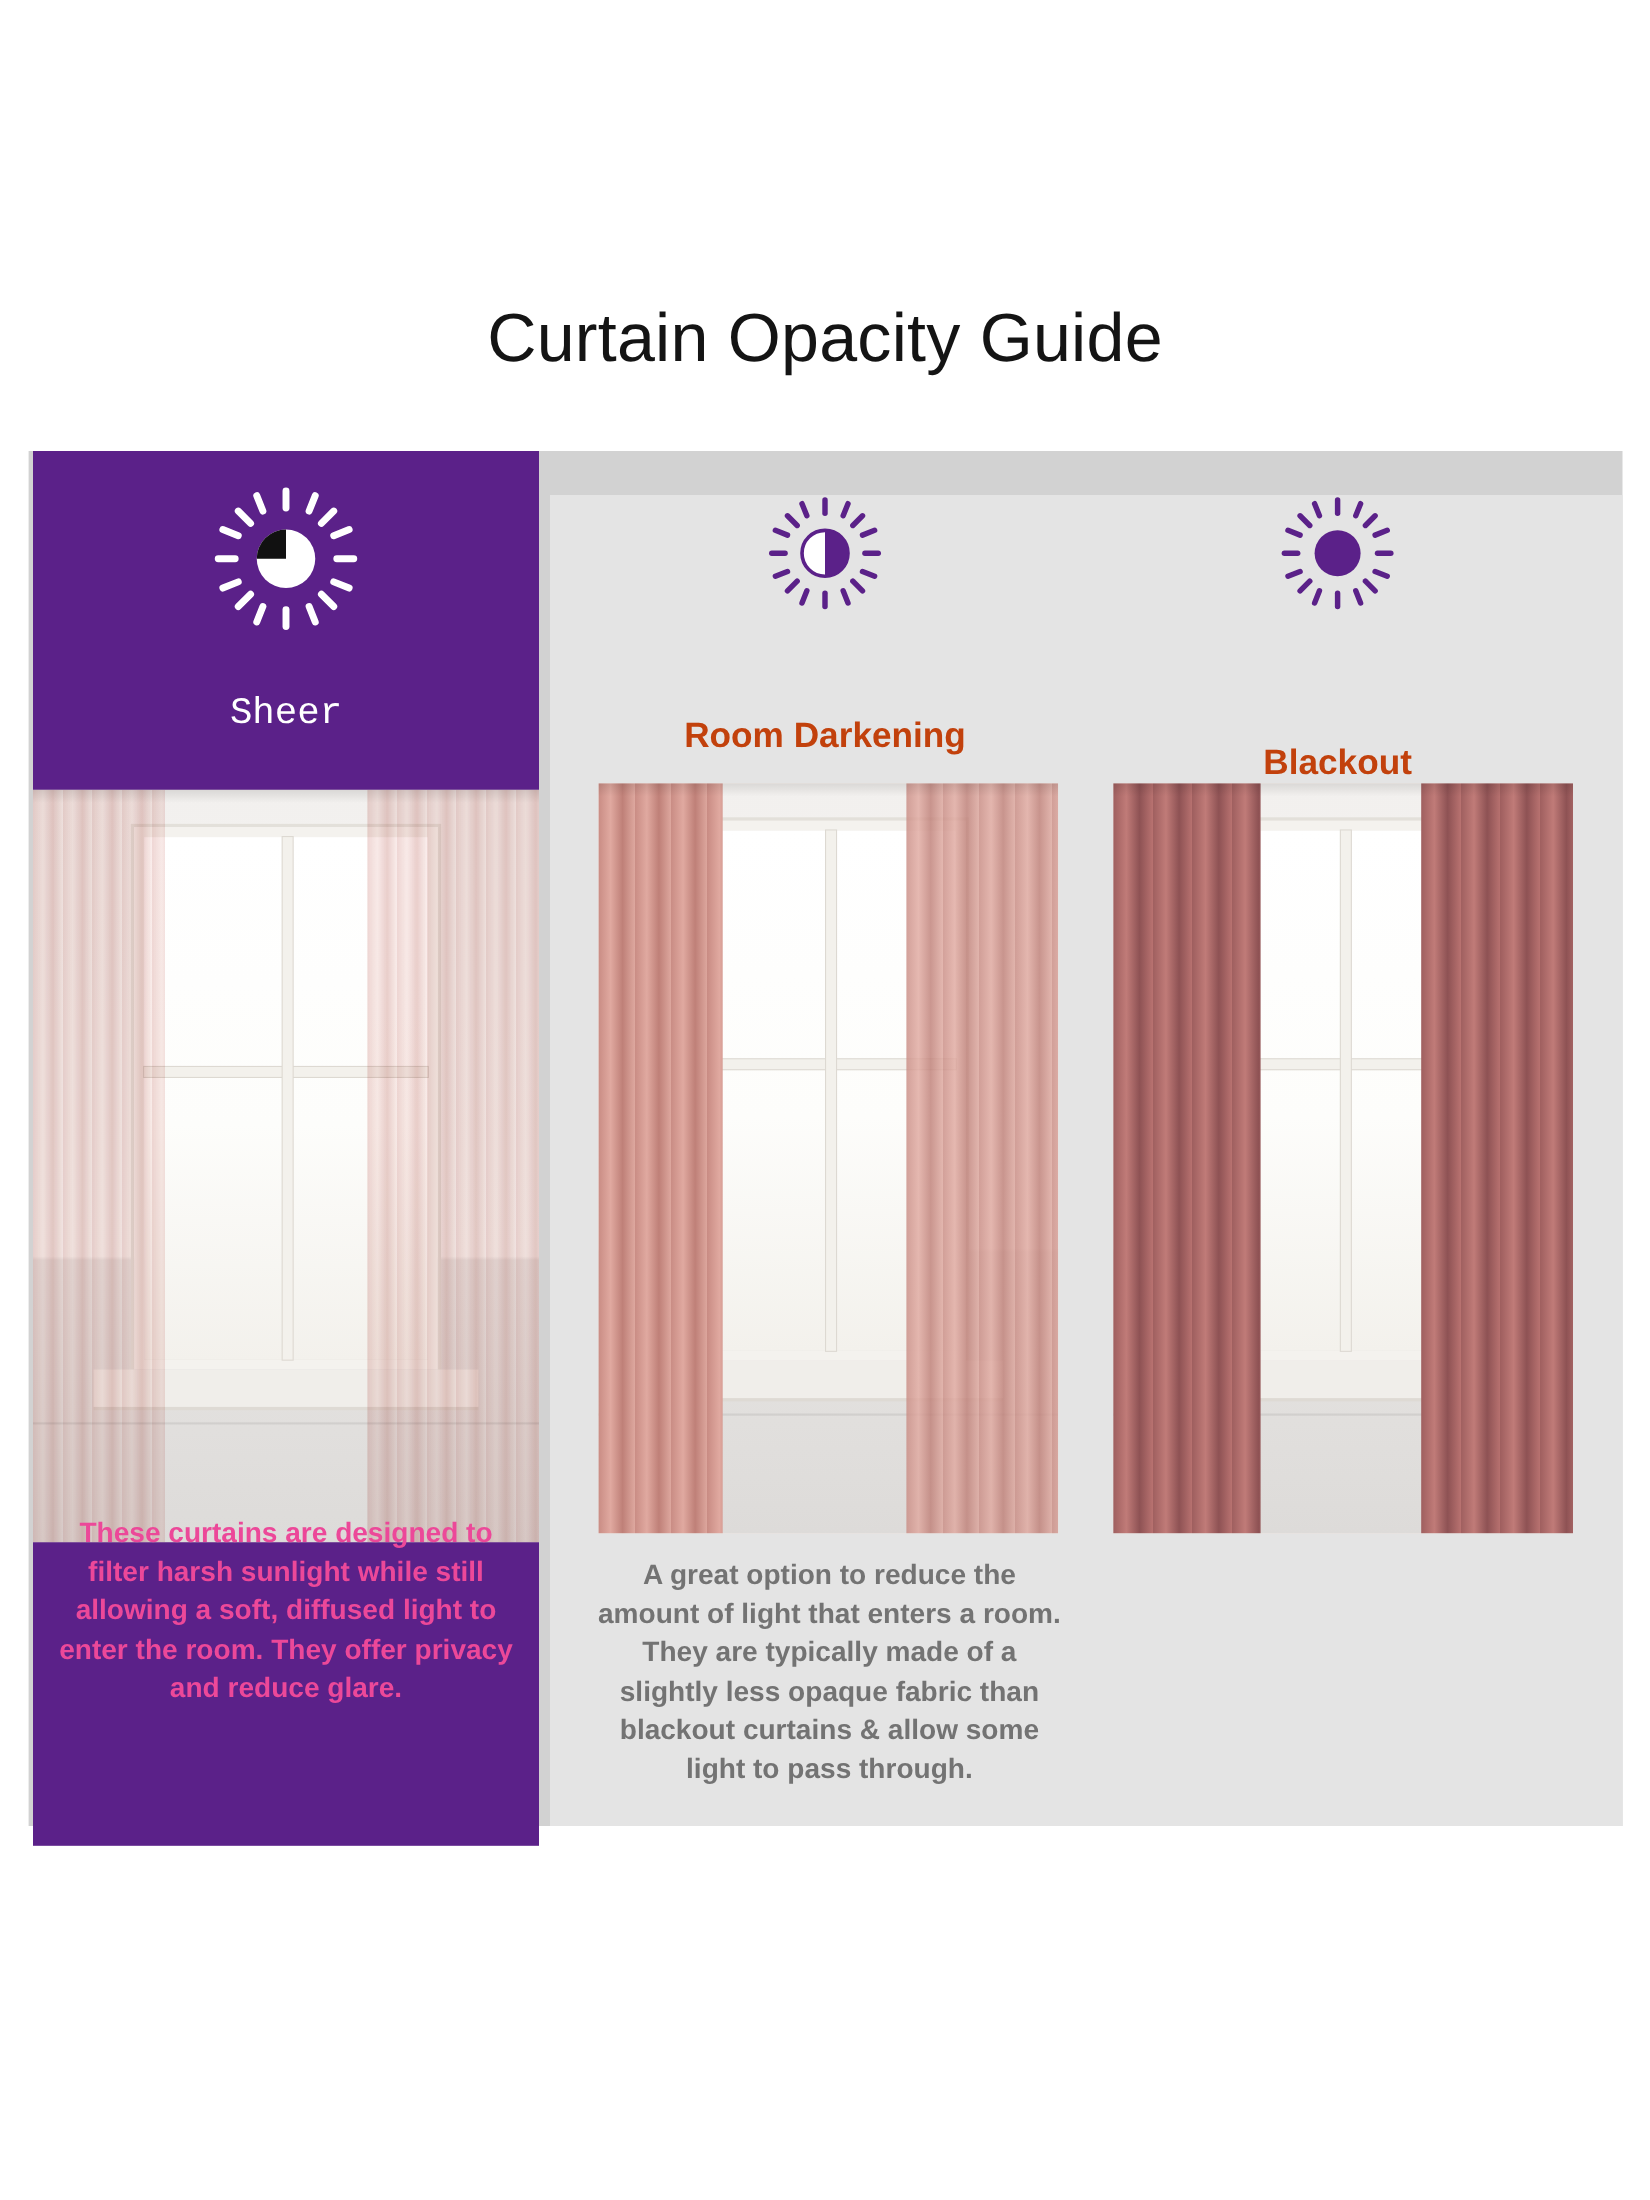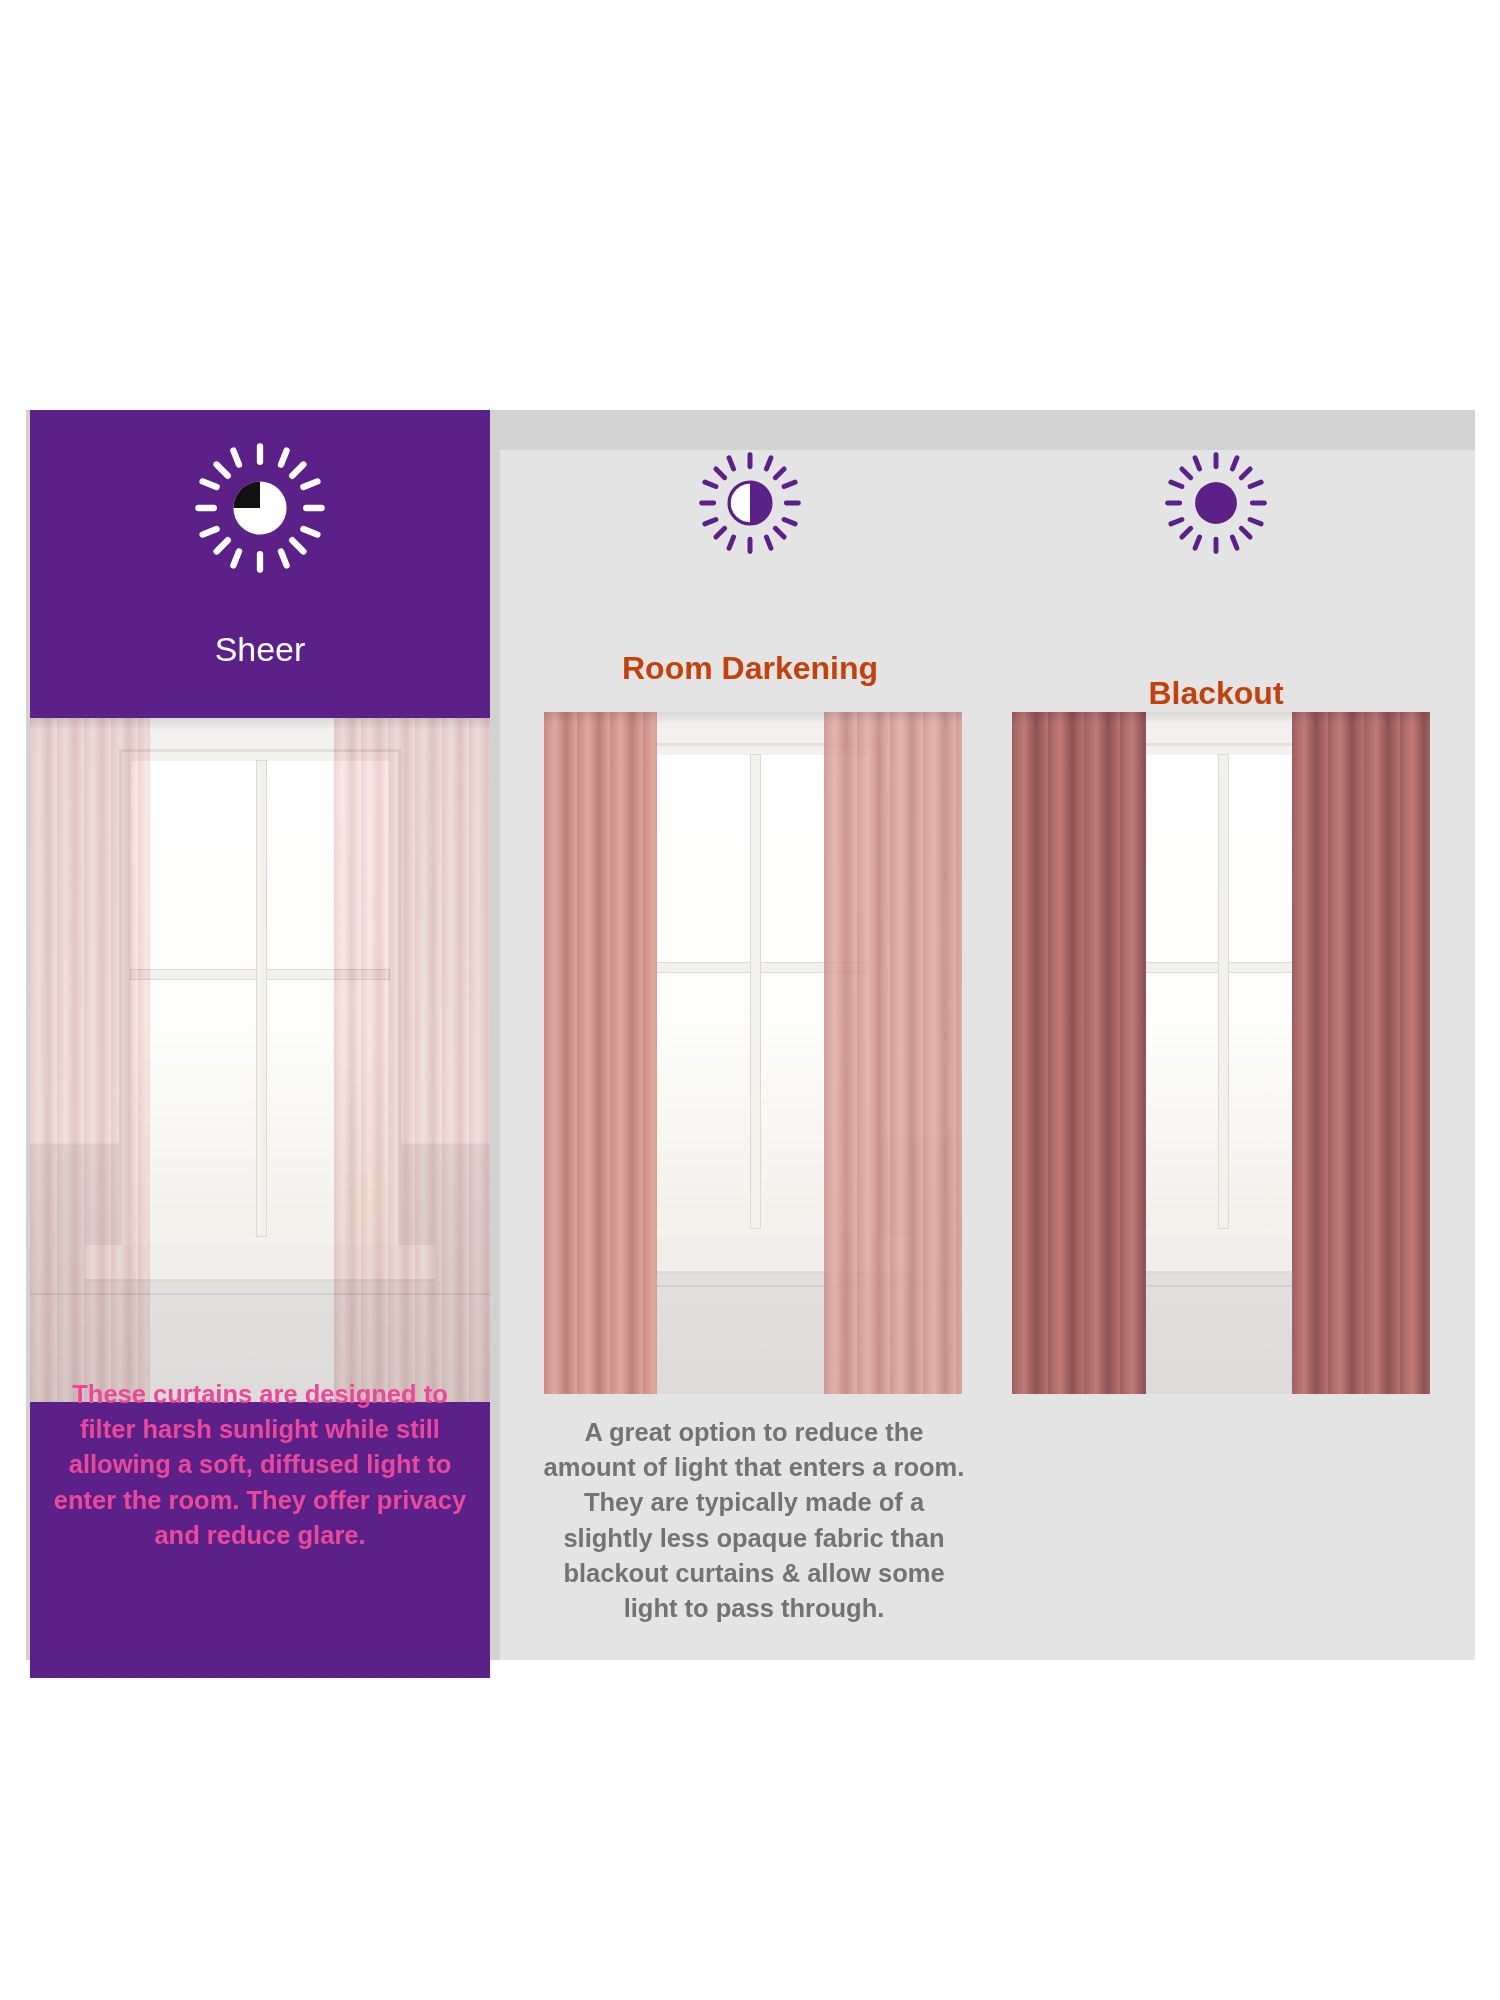--- a/index.html
+++ b/index.html
@@ -73,20 +73,21 @@
     position: absolute;
     width: 100%;
     text-align: center;
     font-size: 32px;
     font-weight: 700;
   }
   .label-sheer {
     color: #ffffff;
     font-weight: 400;
     font-size: 34px;
+    font-family: Liberation Mono, monospace;
   }
   .label-dark { color: #c2410c; }
 
   
   .photo {
     position: absolute;
     overflow: hidden;
     background: #efe6e2;
   }
   .photo-sheer { left: 30px;  top: 718px; width: 460px; height: 684px; }
@@ -212,20 +213,21 @@
     left: 1000px;
     top: 1415px;
     width: 440px;
   }
 </style>
 </head>
 <body>
 
 <div class="page">
 
+  <h1 class="title">Curtain Opacity Guide</h1>
 
   <div class="panel"></div>
   <div class="panel-inner"></div>
 
   <div class="sheer-card"></div>
 
   <div class="icon-wrap" style="left:30px; width:460px; top:438px;">
     <div class="sun-icon">
       <svg viewBox="0 0 100 100" aria-hidden="true">
         <g stroke="#ffffff" stroke-width="4.5" stroke-linecap="round">

